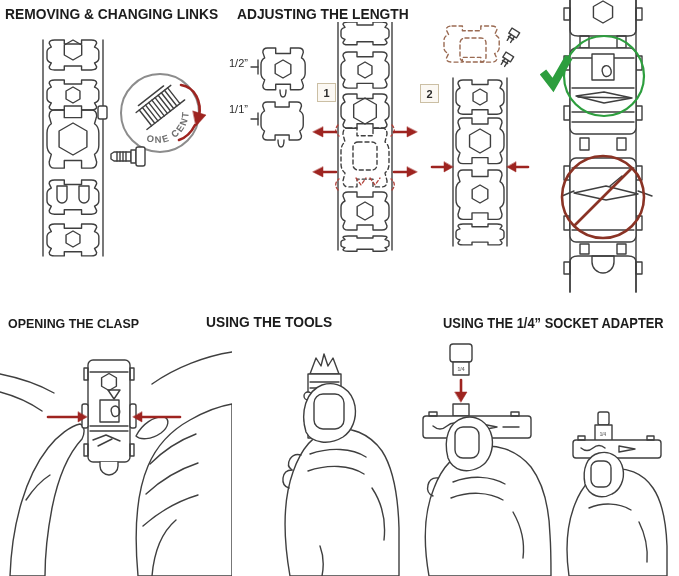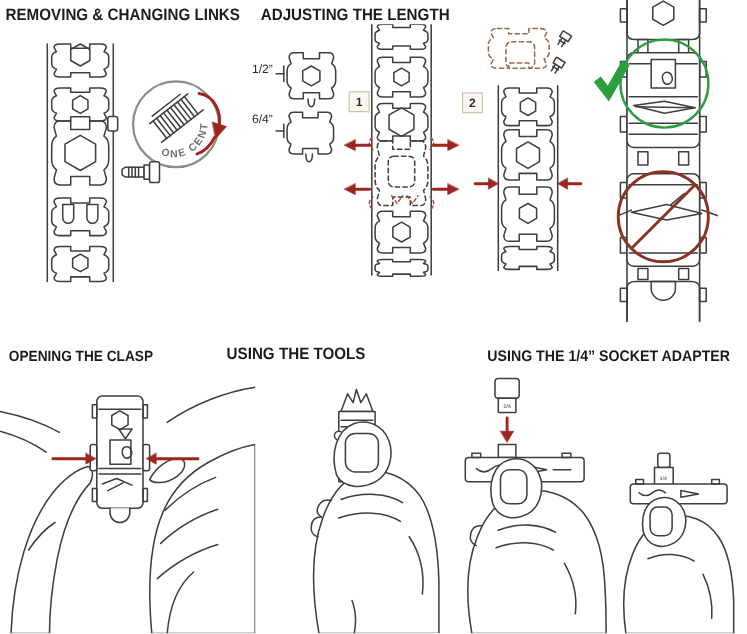--- a/index.html
+++ b/index.html
@@ -46,21 +46,21 @@
     </defs>
   </svg>
 
   <div class="hd hd-a">REMOVING &amp; CHANGING LINKS</div>
   <div class="hd hd-b">ADJUSTING THE LENGTH</div>
   <div class="hd hd-c">OPENING THE CLASP</div>
   <div class="hd hd-d">USING THE TOOLS</div>
   <div class="hd hd-e">USING THE 1/4” SOCKET ADAPTER</div>
 
   <div class="dim-label" style="left:229px;top:57px">1/2”</div>
-  <div class="dim-label" style="left:229px;top:103px">6/4”</div>
+  <div class="dim-label" style="left:229px;top:103px">1/1”</div>
   <div class="step-box" style="left:317px;top:83px">1</div>
   <div class="step-box" style="left:420px;top:84px">2</div>
 
   <svg class="illo" style="left:10px;top:28px" width="210" height="235" viewBox="0 0 210 235">
     <g class="art">
       <line x1="33" y1="12" x2="33" y2="228"></line>
         <line x1="93" y1="12" x2="93" y2="228"></line>
       <use href="#plate" transform="translate(37,12) scale(1.08,0.79)"></use>
       <use href="#hex" transform="translate(63,22)"></use>
       <use href="#plate" transform="translate(37,52) scale(1.08,0.79)"></use>

